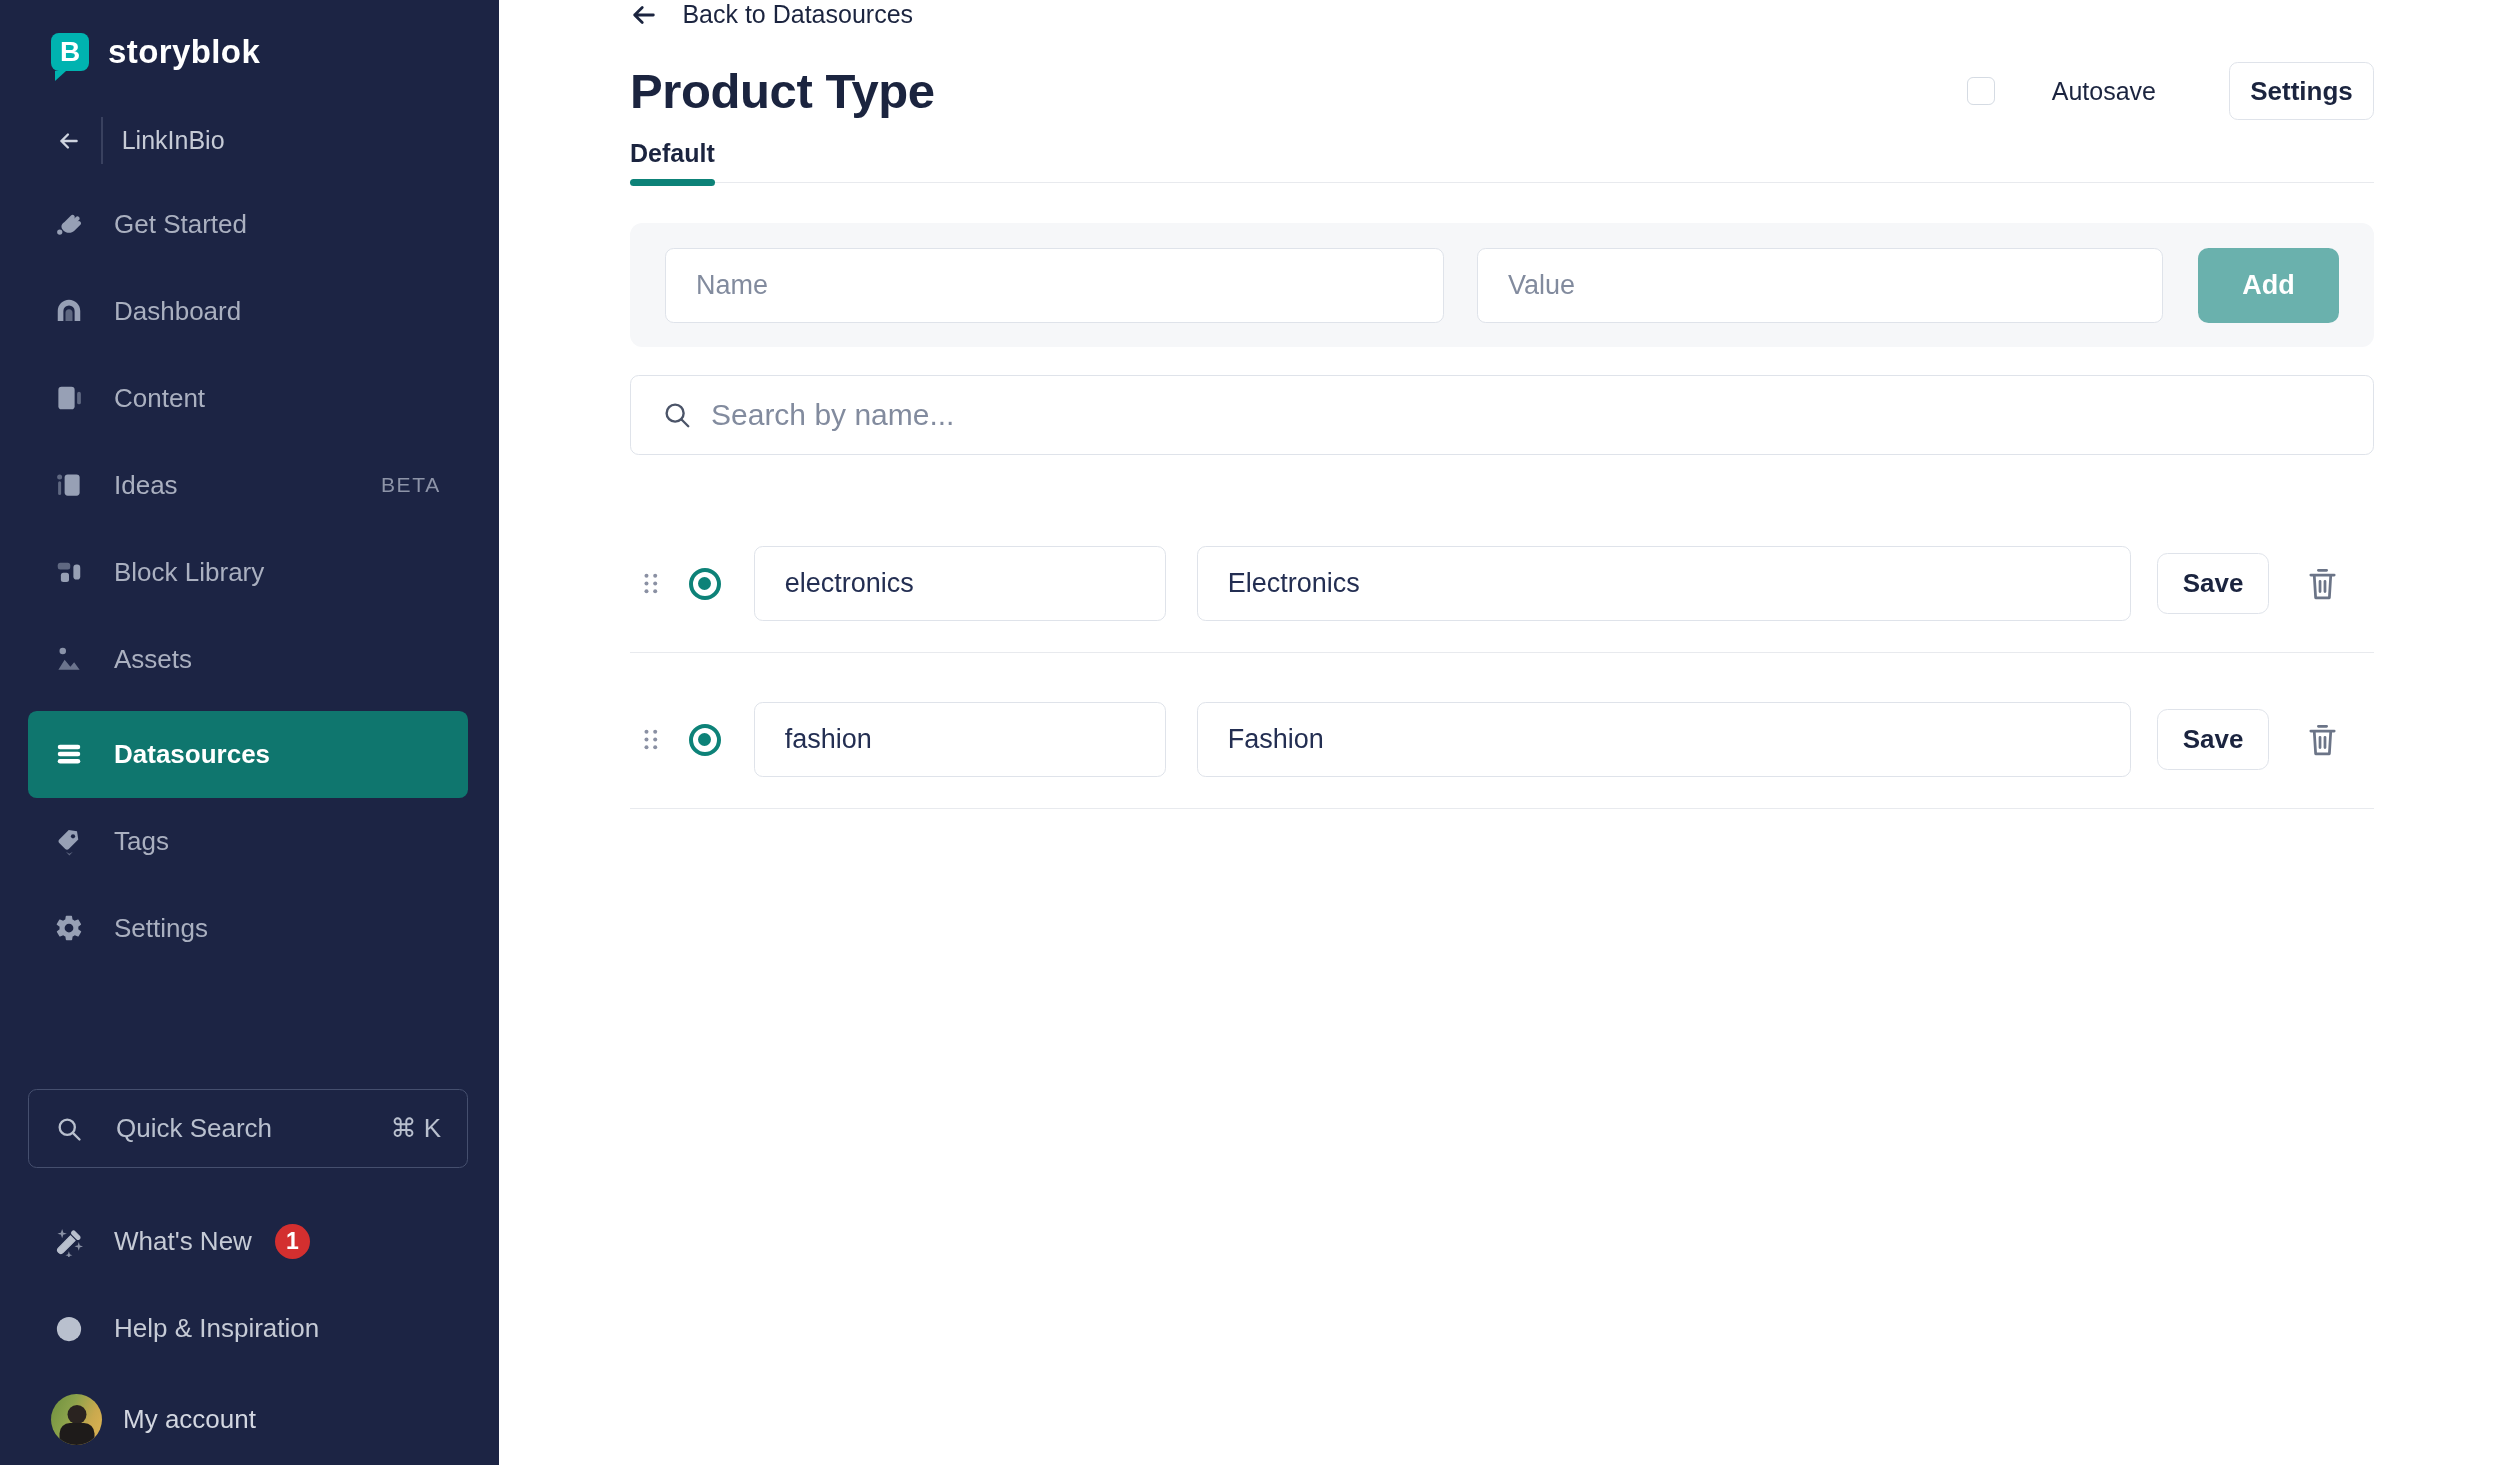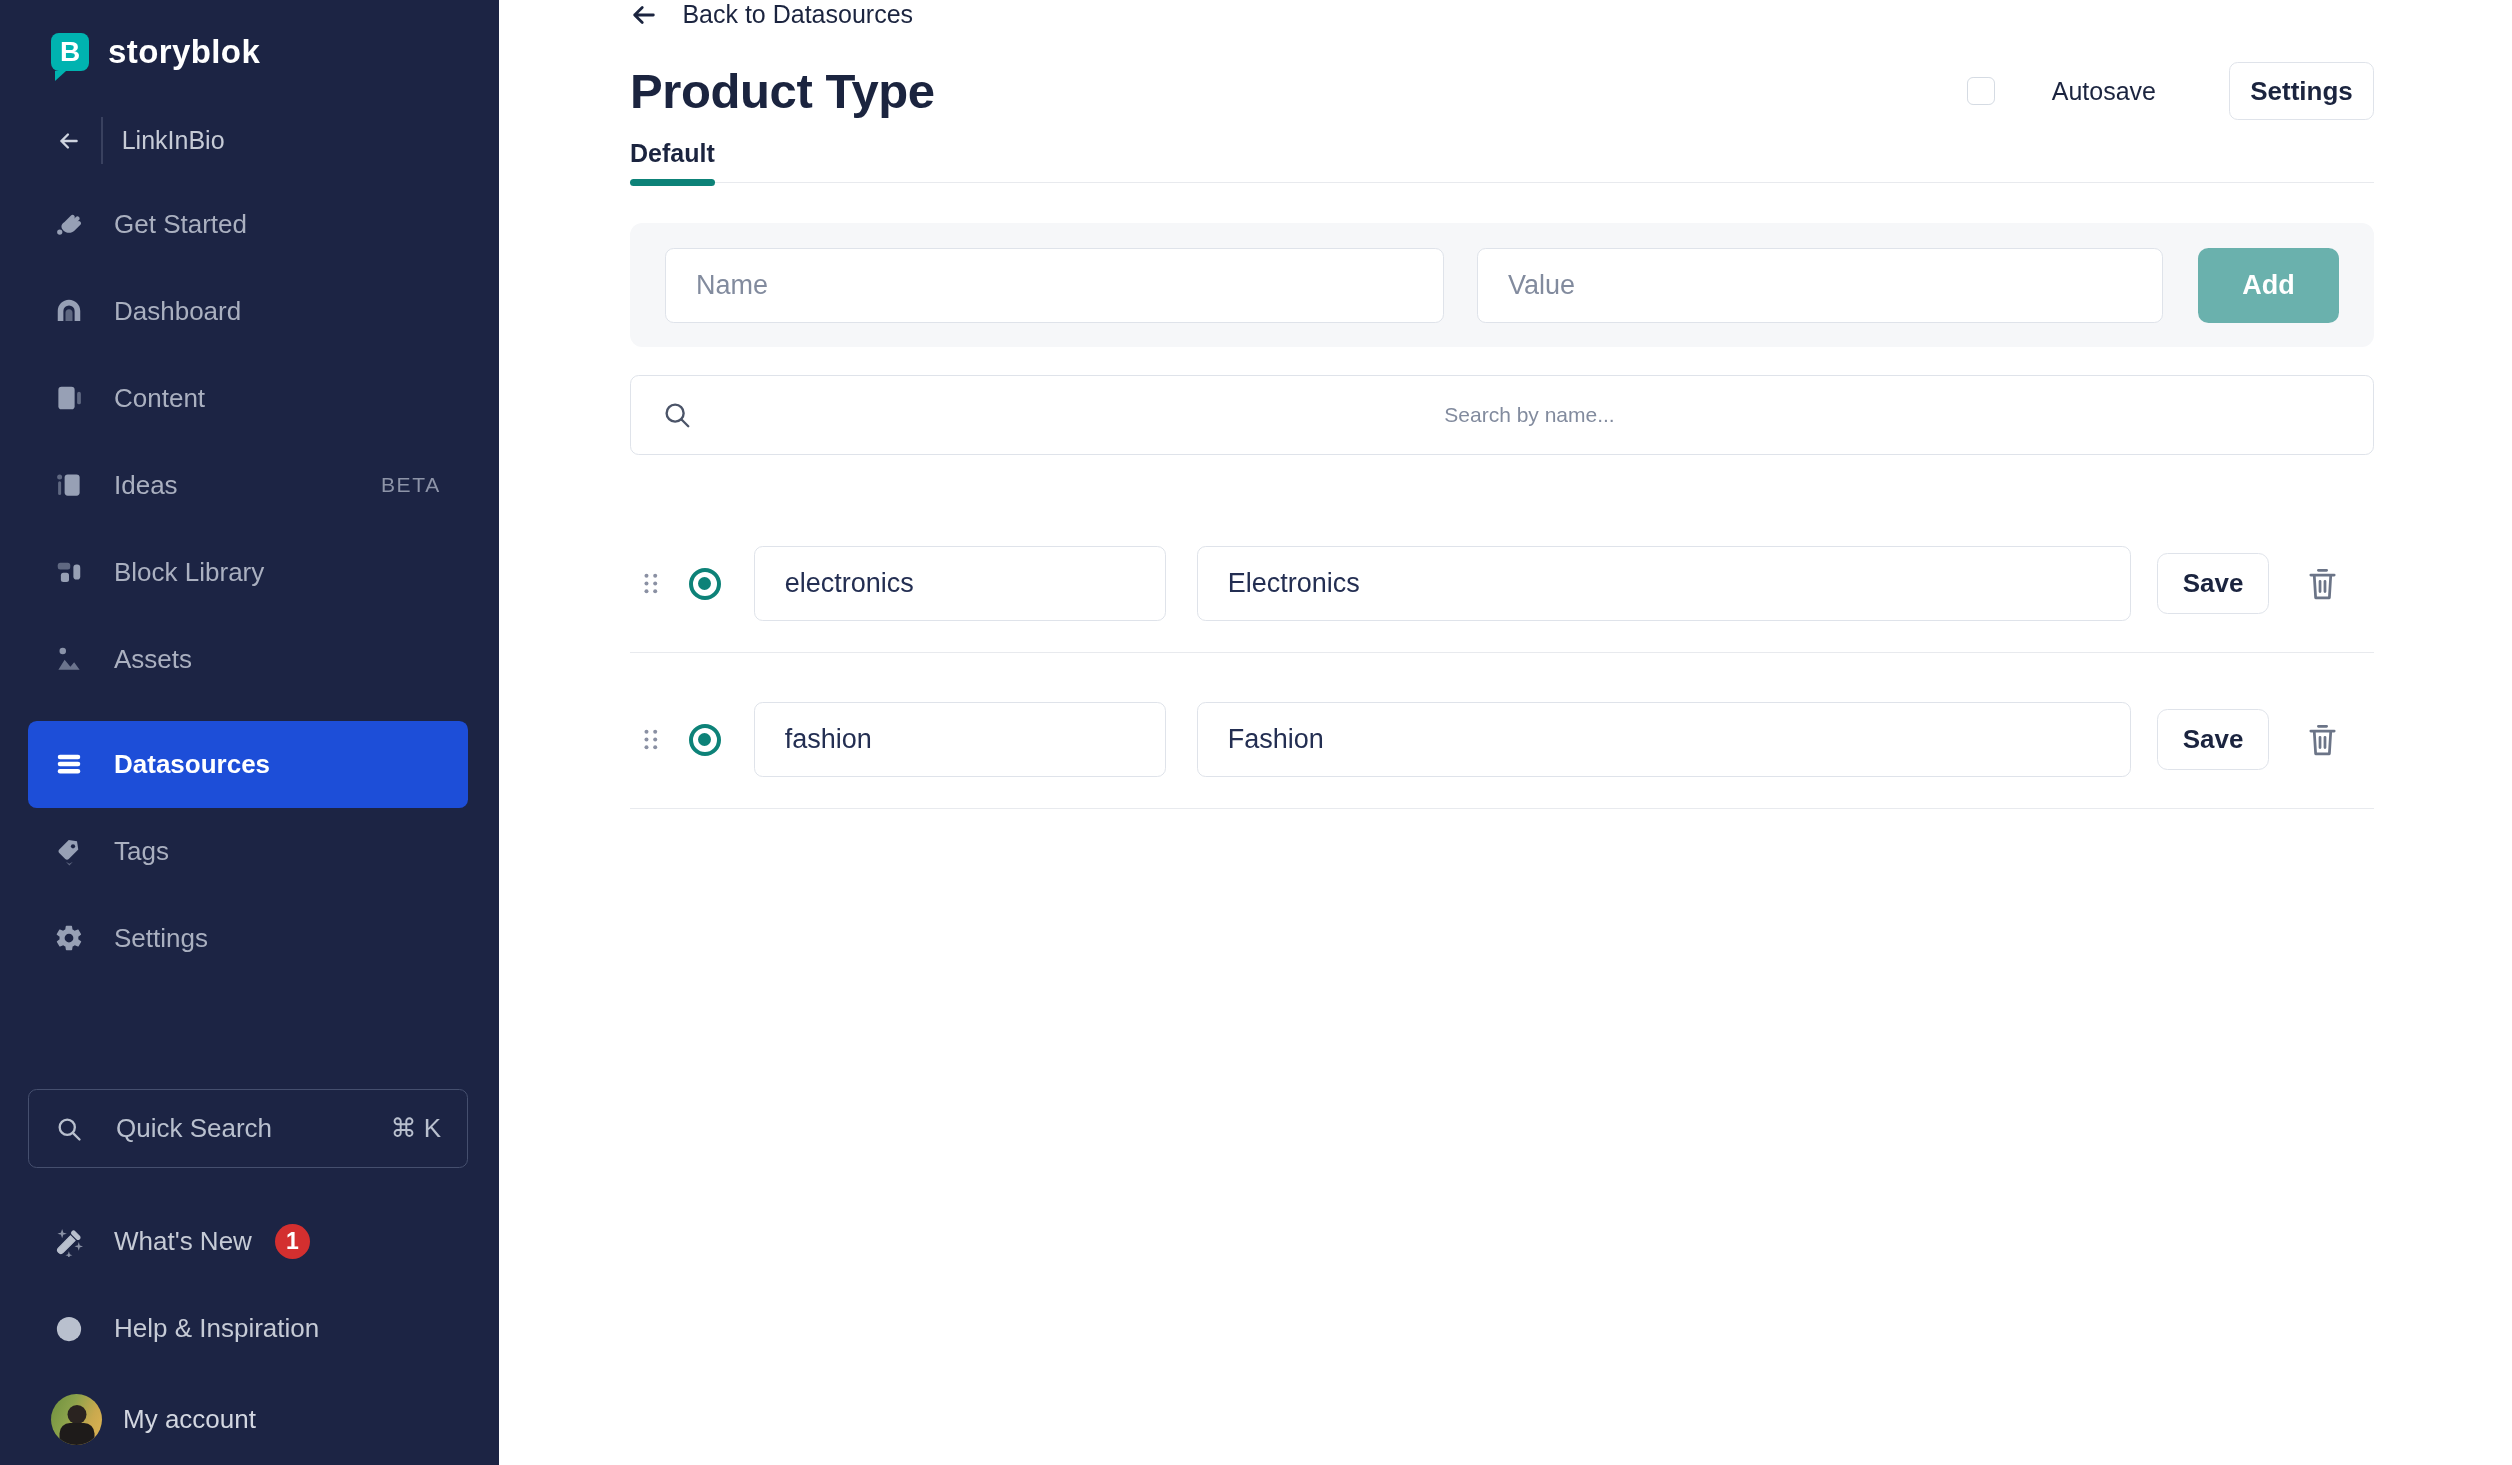--- a/index.html
+++ b/index.html
@@ -19,21 +19,21 @@
   .space-back { width:26px; height:26px; stroke:#cfd4e0; }
   .space-divider { width:1.7px; height:47px; background:#39415f; margin:0 19px 0 19px; }
   .space-label { font-size:25px; color:#c6cbd6; }
 
   .nav { margin-top:15.7px; }
   .nav-item { height:87px; display:flex; align-items:center; padding-left:54px; cursor:pointer; }
   .nav-item .nicon { width:30px; height:30px; margin-right:30px; flex:none; }
   .nav-item .nicon svg { width:30px; height:30px; fill:#97a0b5; }
   .nav-item .nlabel { font-size:26px; color:#aab0c0; }
   .nav-item .nbadge { margin-left:auto; margin-right:58px; font-size:21px; letter-spacing:1.7px; color:#8d94a8; }
-  .nav-item.active { background:#1d4ed8; border-radius:8.7px; margin:18px 31px 0 28px; padding-left:26px; height:87px; }
+  .nav-item.active { background:#0f766e; border-radius:8.7px; margin:8px 31px 0 28px; padding-left:26px; height:87px; }
   .nav-item.active .nlabel { color:#ffffff; font-weight:bold; }
   .nav-item.active .nicon svg { fill:#ffffff; }
 
   .sidebar-bottom { position:absolute; left:0; right:0; bottom:0; }
   .quick-search { margin:0 31px 0 28px; height:79px; border:1.7px solid #454f6e; border-radius:8.7px; display:flex; align-items:center; padding:0 26px; cursor:pointer; }
   .quick-search svg { width:28px; height:28px; stroke:#b9c0ce; fill:none; }
   .qs-label { font-size:26px; color:#b9c0ce; margin-left:33px; }
   .qs-shortcut { margin-left:auto; font-size:26px; color:#b9c0ce; }
   .util-row { height:87px; display:flex; align-items:center; padding-left:54px; cursor:pointer; }
   .util-row .nicon { width:30px; height:30px; margin-right:30px; }
@@ -67,21 +67,21 @@
 
   .add-form { margin-top:40px; height:124px; background:#f6f7f9; border-radius:12.2px; display:flex; align-items:center; padding:0 35px; }
   .tinput { height:75px; border:1.7px solid #dfe3ea; border-radius:8.7px; background:#fff; font-size:27px; color:#232e52; padding:0 30px; font-family:inherit; outline:none; }
   .tinput::placeholder { color:#828b9e; }
   .name-input { width:779px; }
   .value-input { flex:1; margin-left:33px; }
   .add-btn { margin-left:35px; width:141px; height:75px; background:#6ab1ad; border:none; border-radius:10.5px; color:#fff; font-size:27px; font-weight:bold; cursor:pointer; font-family:inherit; }
 
   .search-box { margin-top:28px; height:80px; border:1.7px solid #dfe3ea; border-radius:8.7px; display:flex; align-items:center; padding:0 31px; }
   .search-box svg { width:30px; height:30px; stroke:#4b5468; fill:none; flex:none; }
-  .search-input { flex:1; border:none; outline:none; font-size:21px; color:#232e52; margin-left:25px; font-family:inherit; background:transparent;text-align:center; }
+  .search-input { flex:1; border:none; outline:none; font-size:30px; color:#232e52; margin-left:19px; font-family:inherit; background:transparent; }
   .search-input::placeholder { color:#828b9e; }
 
   .entry { display:flex; align-items:center; border-bottom:1.7px solid #e8eaee; padding:49px 0 31px 13px; }
   .entry.first { padding-top:91px; }
   .drag-handle { width:15.7px; height:23px; cursor:grab; flex:none; }
   .drag-handle svg { width:15.7px; height:23px; fill:#8a90a3; }
   .radio { width:32px; height:32px; border:4.4px solid #0d8278; border-radius:50%; background:#fff; display:flex; align-items:center; justify-content:center; margin-left:30px; cursor:pointer; flex:none; }
   .radio .dot { width:13px; height:13px; border-radius:50%; background:#0d8278; }
   .entry .name-col { width:412px; margin-left:33px; }
   .entry .value-col { flex:1; margin-left:31px; }

